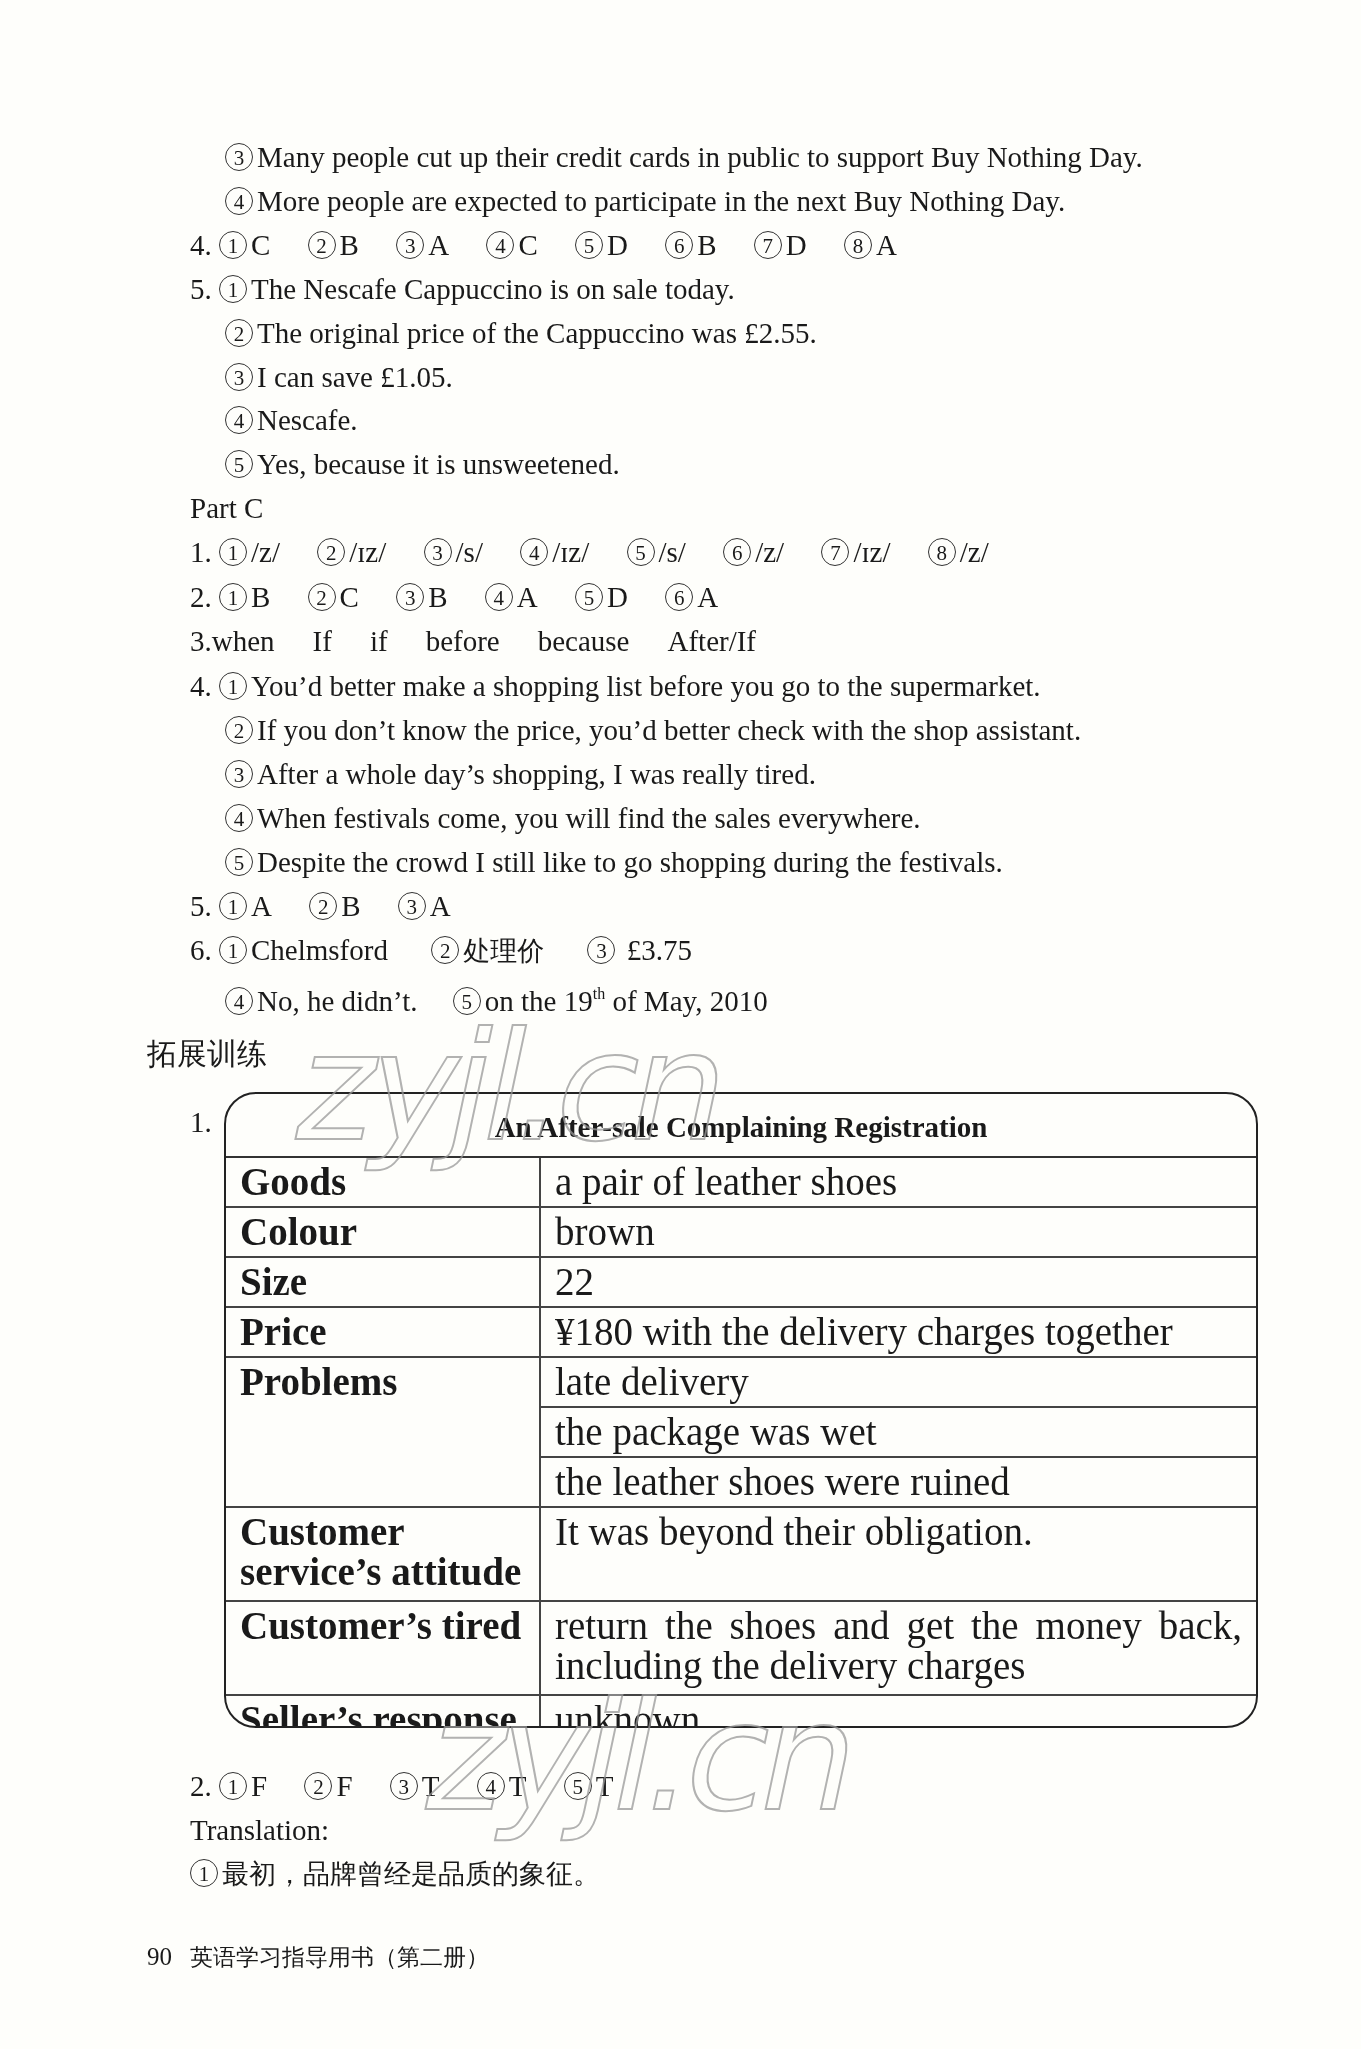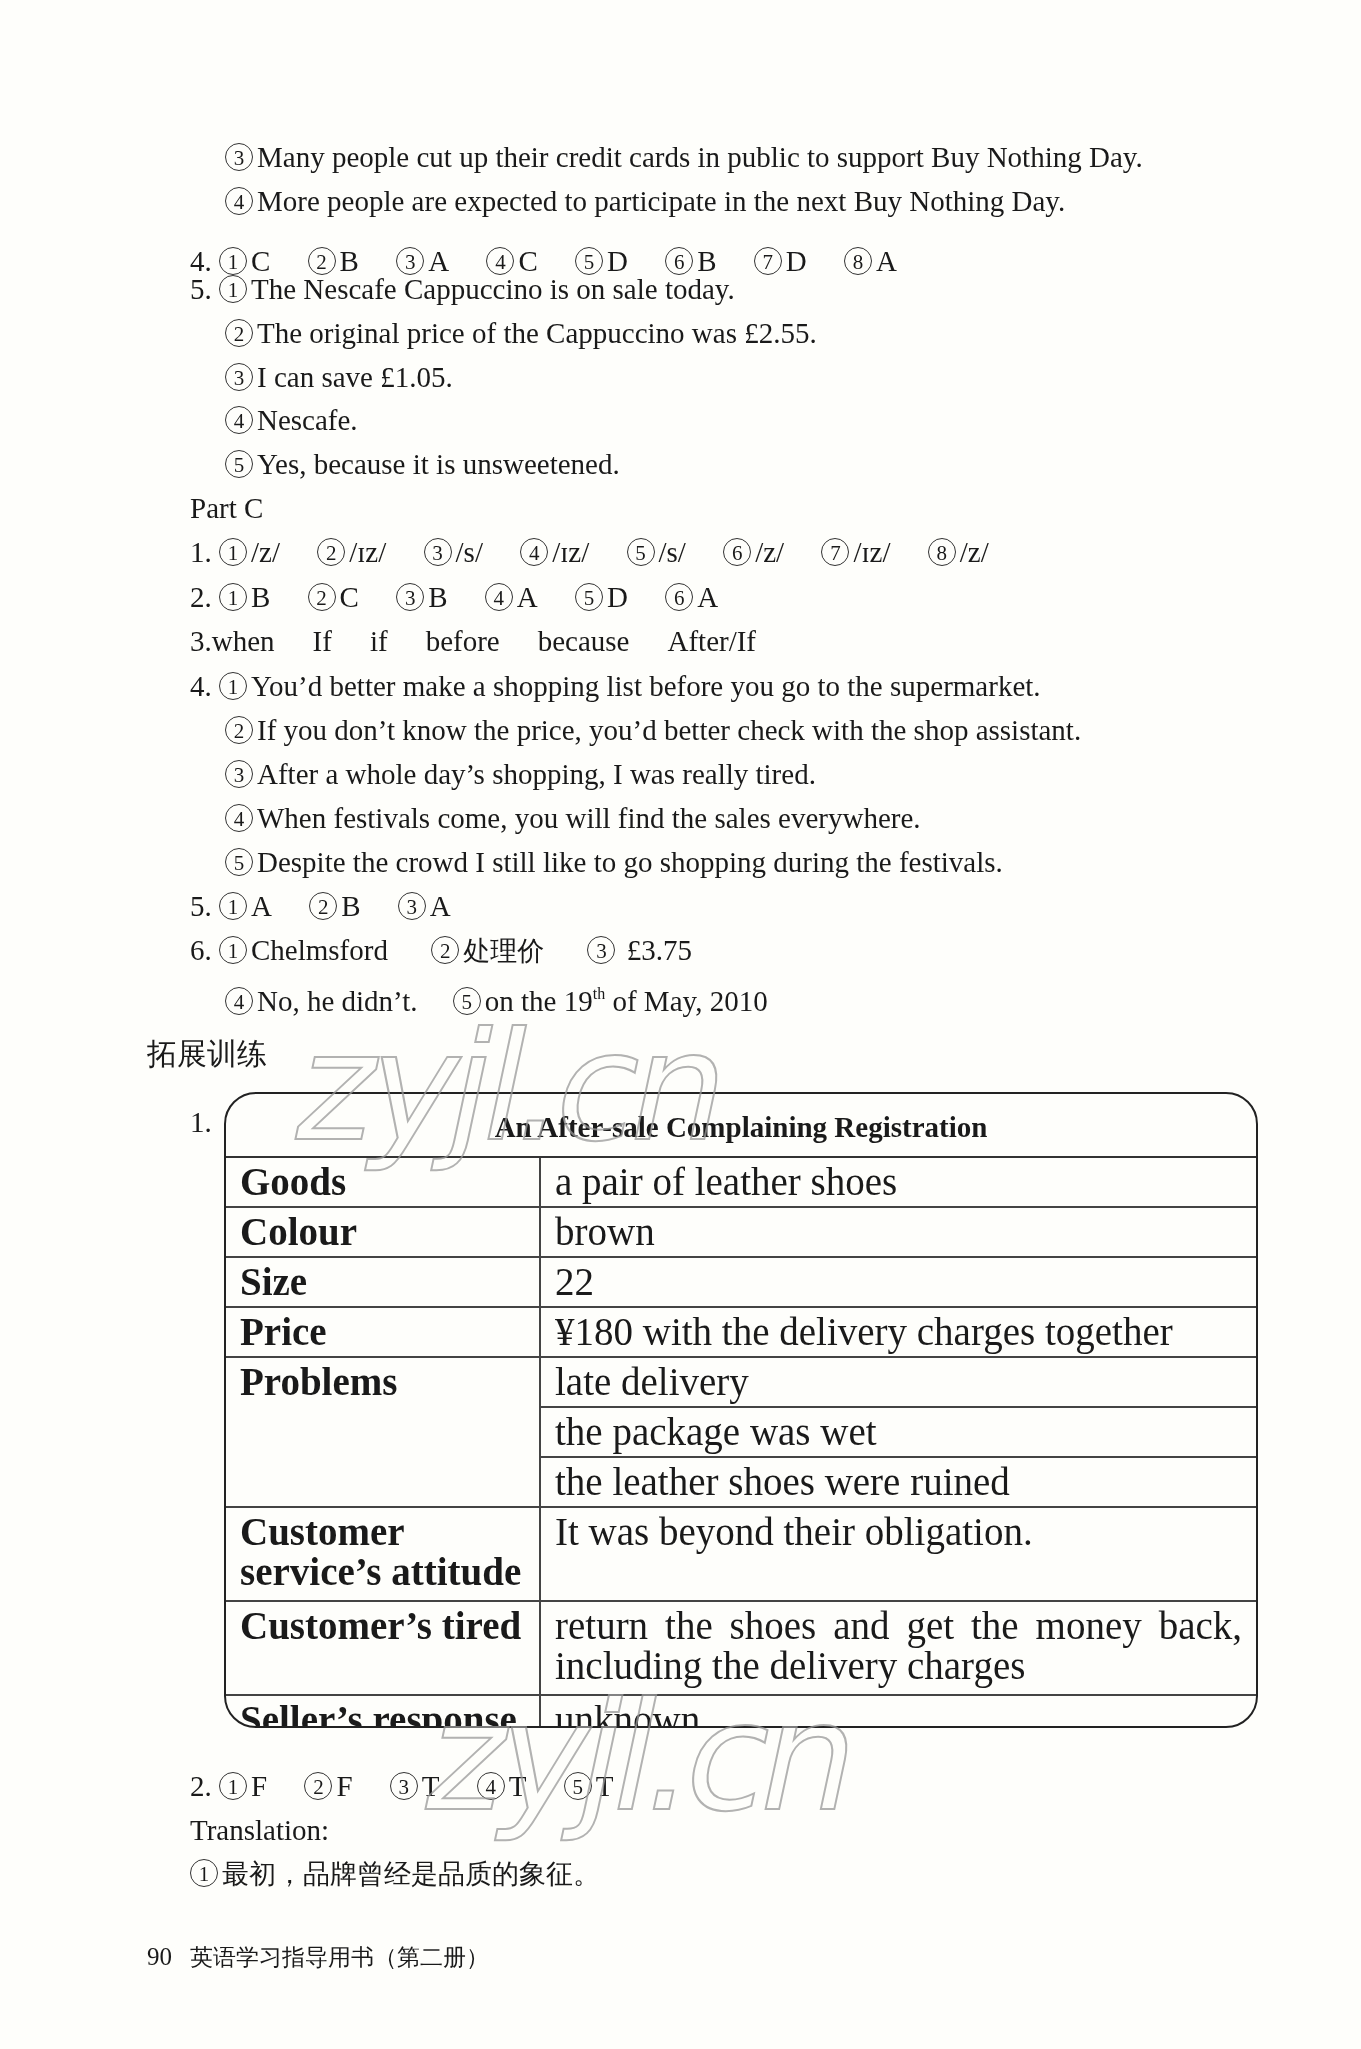--- a/index.html
+++ b/index.html
@@ -32,21 +32,21 @@
 </head>
 <body>
 
 <div class="line l1" style="top:135px">
   <span class="c">3</span><span>Many people cut up their credit cards in public to support Buy Nothing Day.</span>
 </div>
 <div class="line l1" style="top:179px">
   <span class="c">4</span><span>More people are expected to participate in the next Buy Nothing Day.</span>
 </div>
 
-<div class="line l0" style="top:239px">
+<div class="line l0" style="top:223px">
   <span>4.</span>
   <span class="c">1</span><span>C</span><span class="gap"></span>
   <span class="c">2</span><span>B</span><span class="gap"></span>
   <span class="c">3</span><span>A</span><span class="gap"></span>
   <span class="c">4</span><span>C</span><span class="gap"></span>
   <span class="c">5</span><span>D</span><span class="gap"></span>
   <span class="c">6</span><span>B</span><span class="gap"></span>
   <span class="c">7</span><span>D</span><span class="gap"></span>
   <span class="c">8</span><span>A</span>
 </div>

